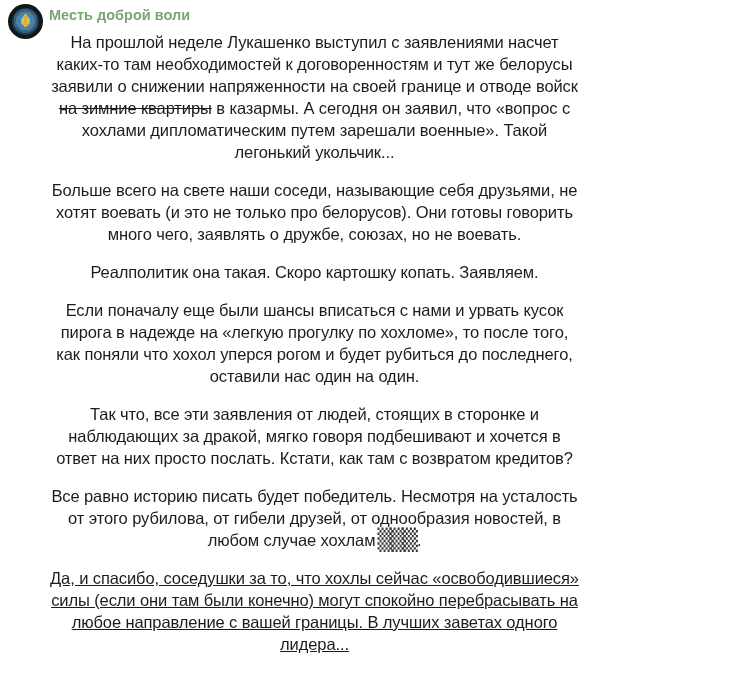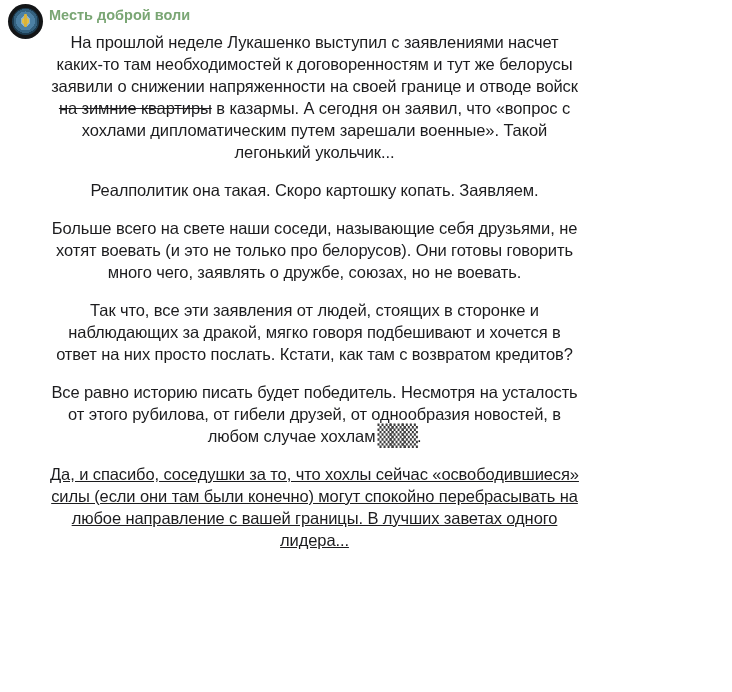--- a/index.html
+++ b/index.html
@@ -84,20 +84,21 @@
 <body>
 
 <div class="post">
   <div class="avatar">
     <div class="avatar-core"></div>
   </div>
   <div class="content">
     <div class="channel-name" style="color: rgb(122, 166, 116);">Месть доброй воли</div>
     <div class="message-text">
         <p class="paragraph"><span>На прошлой неделе Лукашенко выступил с заявлениями насчет каких-то там необходимостей к договоренностям и тут же белорусы заявили о снижении напряженности на своей границе и отводе войск </span><span class="strike">на зимние квартиры</span><span> в казармы. А сегодня он заявил, что «вопрос с хохлами дипломатическим путем зарешали военные». Такой легонький укольчик...</span></p>
+        <p class="paragraph"><span>Больше всего на свете наши соседи, называющие себя друзьями, не хотят воевать (и это не только про белорусов). Они готовы говорить много чего, заявлять о дружбе, союзах, но не воевать.</span></p>
         <p class="paragraph"><span>Реалполитик она такая. Скоро картошку копать. Заявляем.</span></p>
-        <p class="paragraph"><span>Больше всего на свете наши соседи, называющие себя друзьями, не хотят воевать (и это не только про белорусов). Они готовы говорить много чего, заявлять о дружбе, союзах, но не воевать.</span></p>
+        <p class="paragraph"><span>Если поначалу еще были шансы вписаться с нами и урвать кусок пирога в надежде на «легкую прогулку по хохломе», то после того, как поняли что хохол уперся рогом и будет рубиться до последнего, оставили нас один на один.</span></p>
         <p class="paragraph"><span>Так что, все эти заявления от людей, стоящих в сторонке и наблюдающих за дракой, мягко говоря подбешивают и хочется в ответ на них просто послать. Кстати, как там с возвратом кредитов?</span></p>
         <p class="paragraph"><span>Все равно историю писать будет победитель. Несмотря на усталость от этого рубилова, от гибели друзей, от однообразия новостей, в любом случае хохлам</span><span class="scribble">▒▒▒</span><span>.</span></p>
         <p class="paragraph"><span>Да, и спасибо, соседушки за то, что хохлы сейчас «освободившиеся» силы (если они там были конечно) могут спокойно перебрасывать на любое направление с вашей границы. В лучших заветах одного лидера...</span></p>
       </div>
   </div>
 </div>
 
 </body></html>

